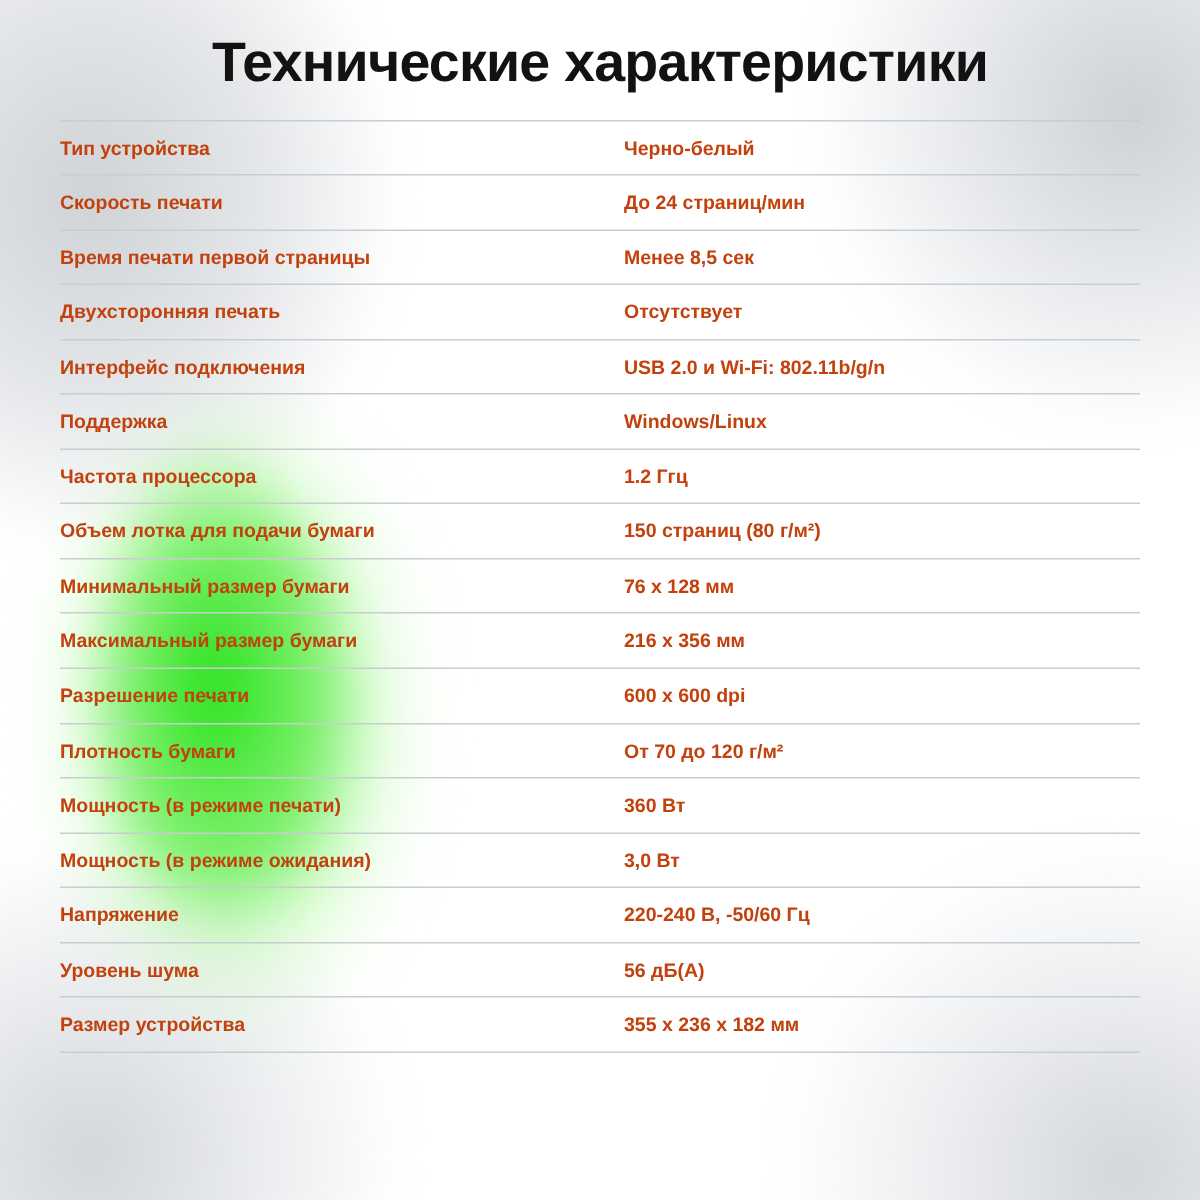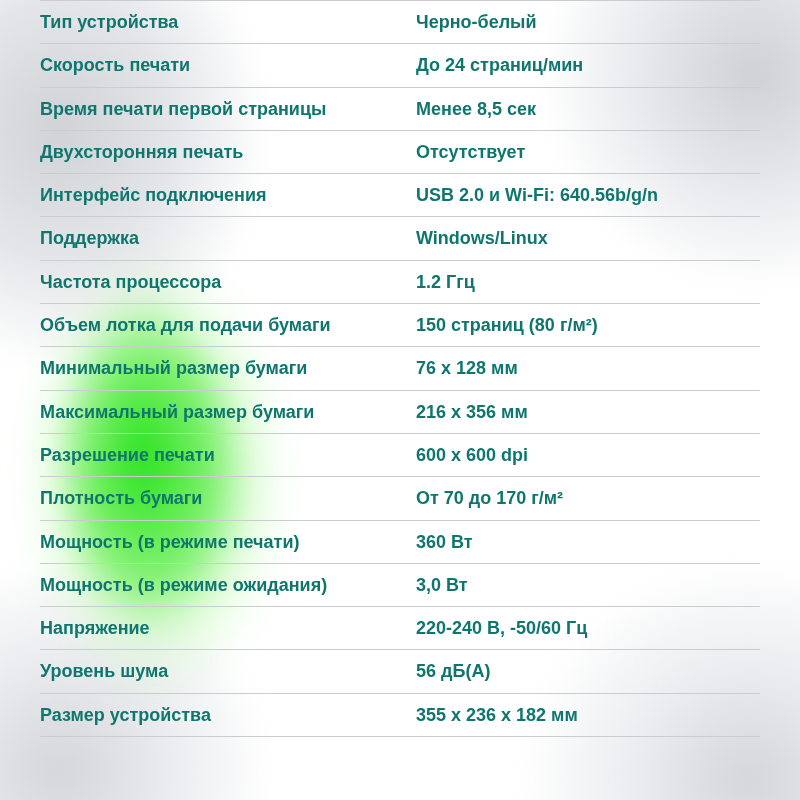--- a/index.html
+++ b/index.html
@@ -104,23 +104,23 @@
   }
   table.spec-table tr {
     border-top: 1px solid #c9ccd0;
   }
   table.spec-table tr:last-child {
     border-bottom: 1px solid #c9ccd0;
   }
   table.spec-table td {
     padding: 9px 0 9px 0;
     vertical-align: top;
-    font-size: 18px;
+    font-size: 13px;
     line-height: 1.35;
-    color: #0f766e;
+    color: #c2410c;
   }
   td.spec-name {
     width: 376px;
     font-weight: bold;
     padding-right: 10px;
   }
   td.spec-value {
     font-weight: bold;
     color: #1f1f1f;
   }
@@ -132,20 +132,21 @@
 
   <div class="blob blob-gray-left"></div>
   <div class="blob blob-gray-right"></div>
   <div class="blob blob-gray-bottom-left"></div>
   <div class="blob blob-gray-bottom-right"></div>
   <div class="blob blob-green"></div>
   <div class="blob blob-green-2"></div>
 
   <div class="content">
 
+    <h1 class="title">Технические характеристики</h1>
 
     <table class="spec-table">
       <tbody>
 
         <tr>
           <td class="spec-name">Тип устройства</td>
           <td class="spec-value">Черно-белый</td>
         </tr>
 
         <tr>
@@ -158,21 +159,21 @@
           <td class="spec-value">Менее 8,5 сек</td>
         </tr>
 
         <tr>
           <td class="spec-name">Двухсторонняя печать</td>
           <td class="spec-value">Отсутствует</td>
         </tr>
 
         <tr>
           <td class="spec-name">Интерфейс подключения</td>
-          <td class="spec-value">USB 2.0 и Wi-Fi: 640.56b/g/n</td>
+          <td class="spec-value">USB 2.0 и Wi-Fi: 802.11b/g/n</td>
         </tr>
 
         <tr>
           <td class="spec-name">Поддержка</td>
           <td class="spec-value">Windows/Linux</td>
         </tr>
 
         <tr>
           <td class="spec-name">Частота процессора</td>
           <td class="spec-value">1.2 Ггц</td>
@@ -194,21 +195,21 @@
           <td class="spec-value">216 x 356 мм</td>
         </tr>
 
         <tr>
           <td class="spec-name">Разрешение печати</td>
           <td class="spec-value">600 x 600 dpi</td>
         </tr>
 
         <tr>
           <td class="spec-name">Плотность бумаги</td>
-          <td class="spec-value">От 70 до 170 г/м²</td>
+          <td class="spec-value">От 70 до 120 г/м²</td>
         </tr>
 
 
         <tr>
           <td class="spec-name">Мощность (в режиме печати)</td>
           <td class="spec-value">360 Вт</td>
         </tr>
 
         <tr>
           <td class="spec-name">Мощность (в режиме ожидания)</td>

